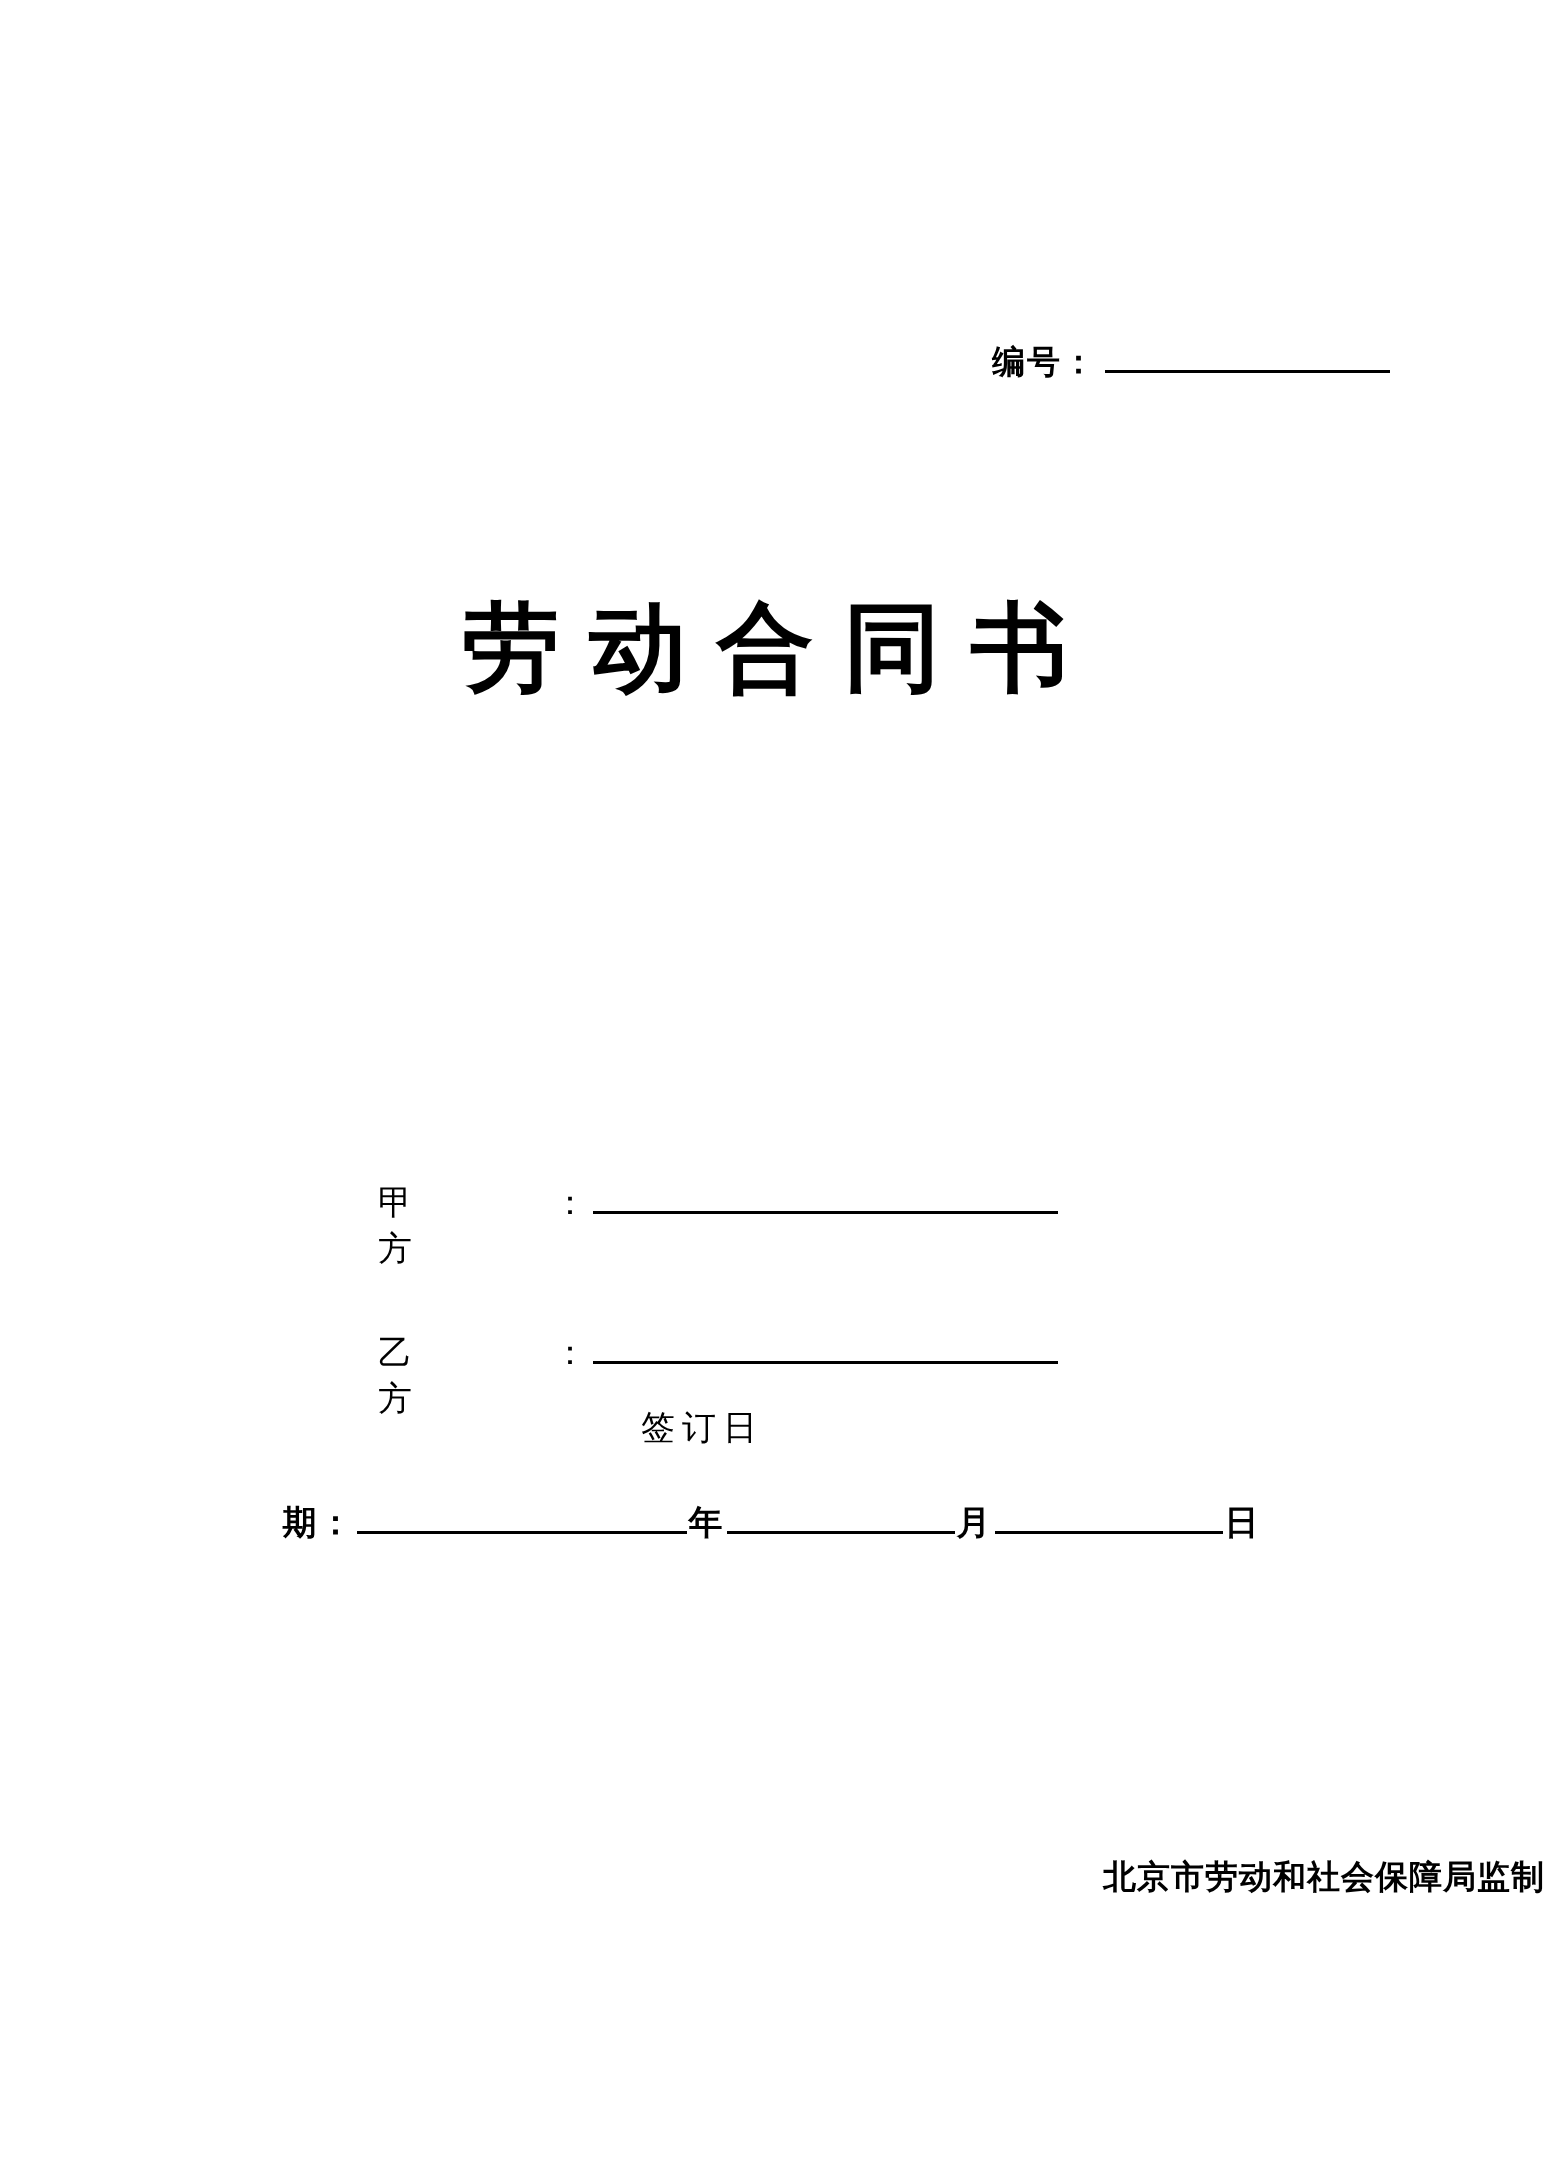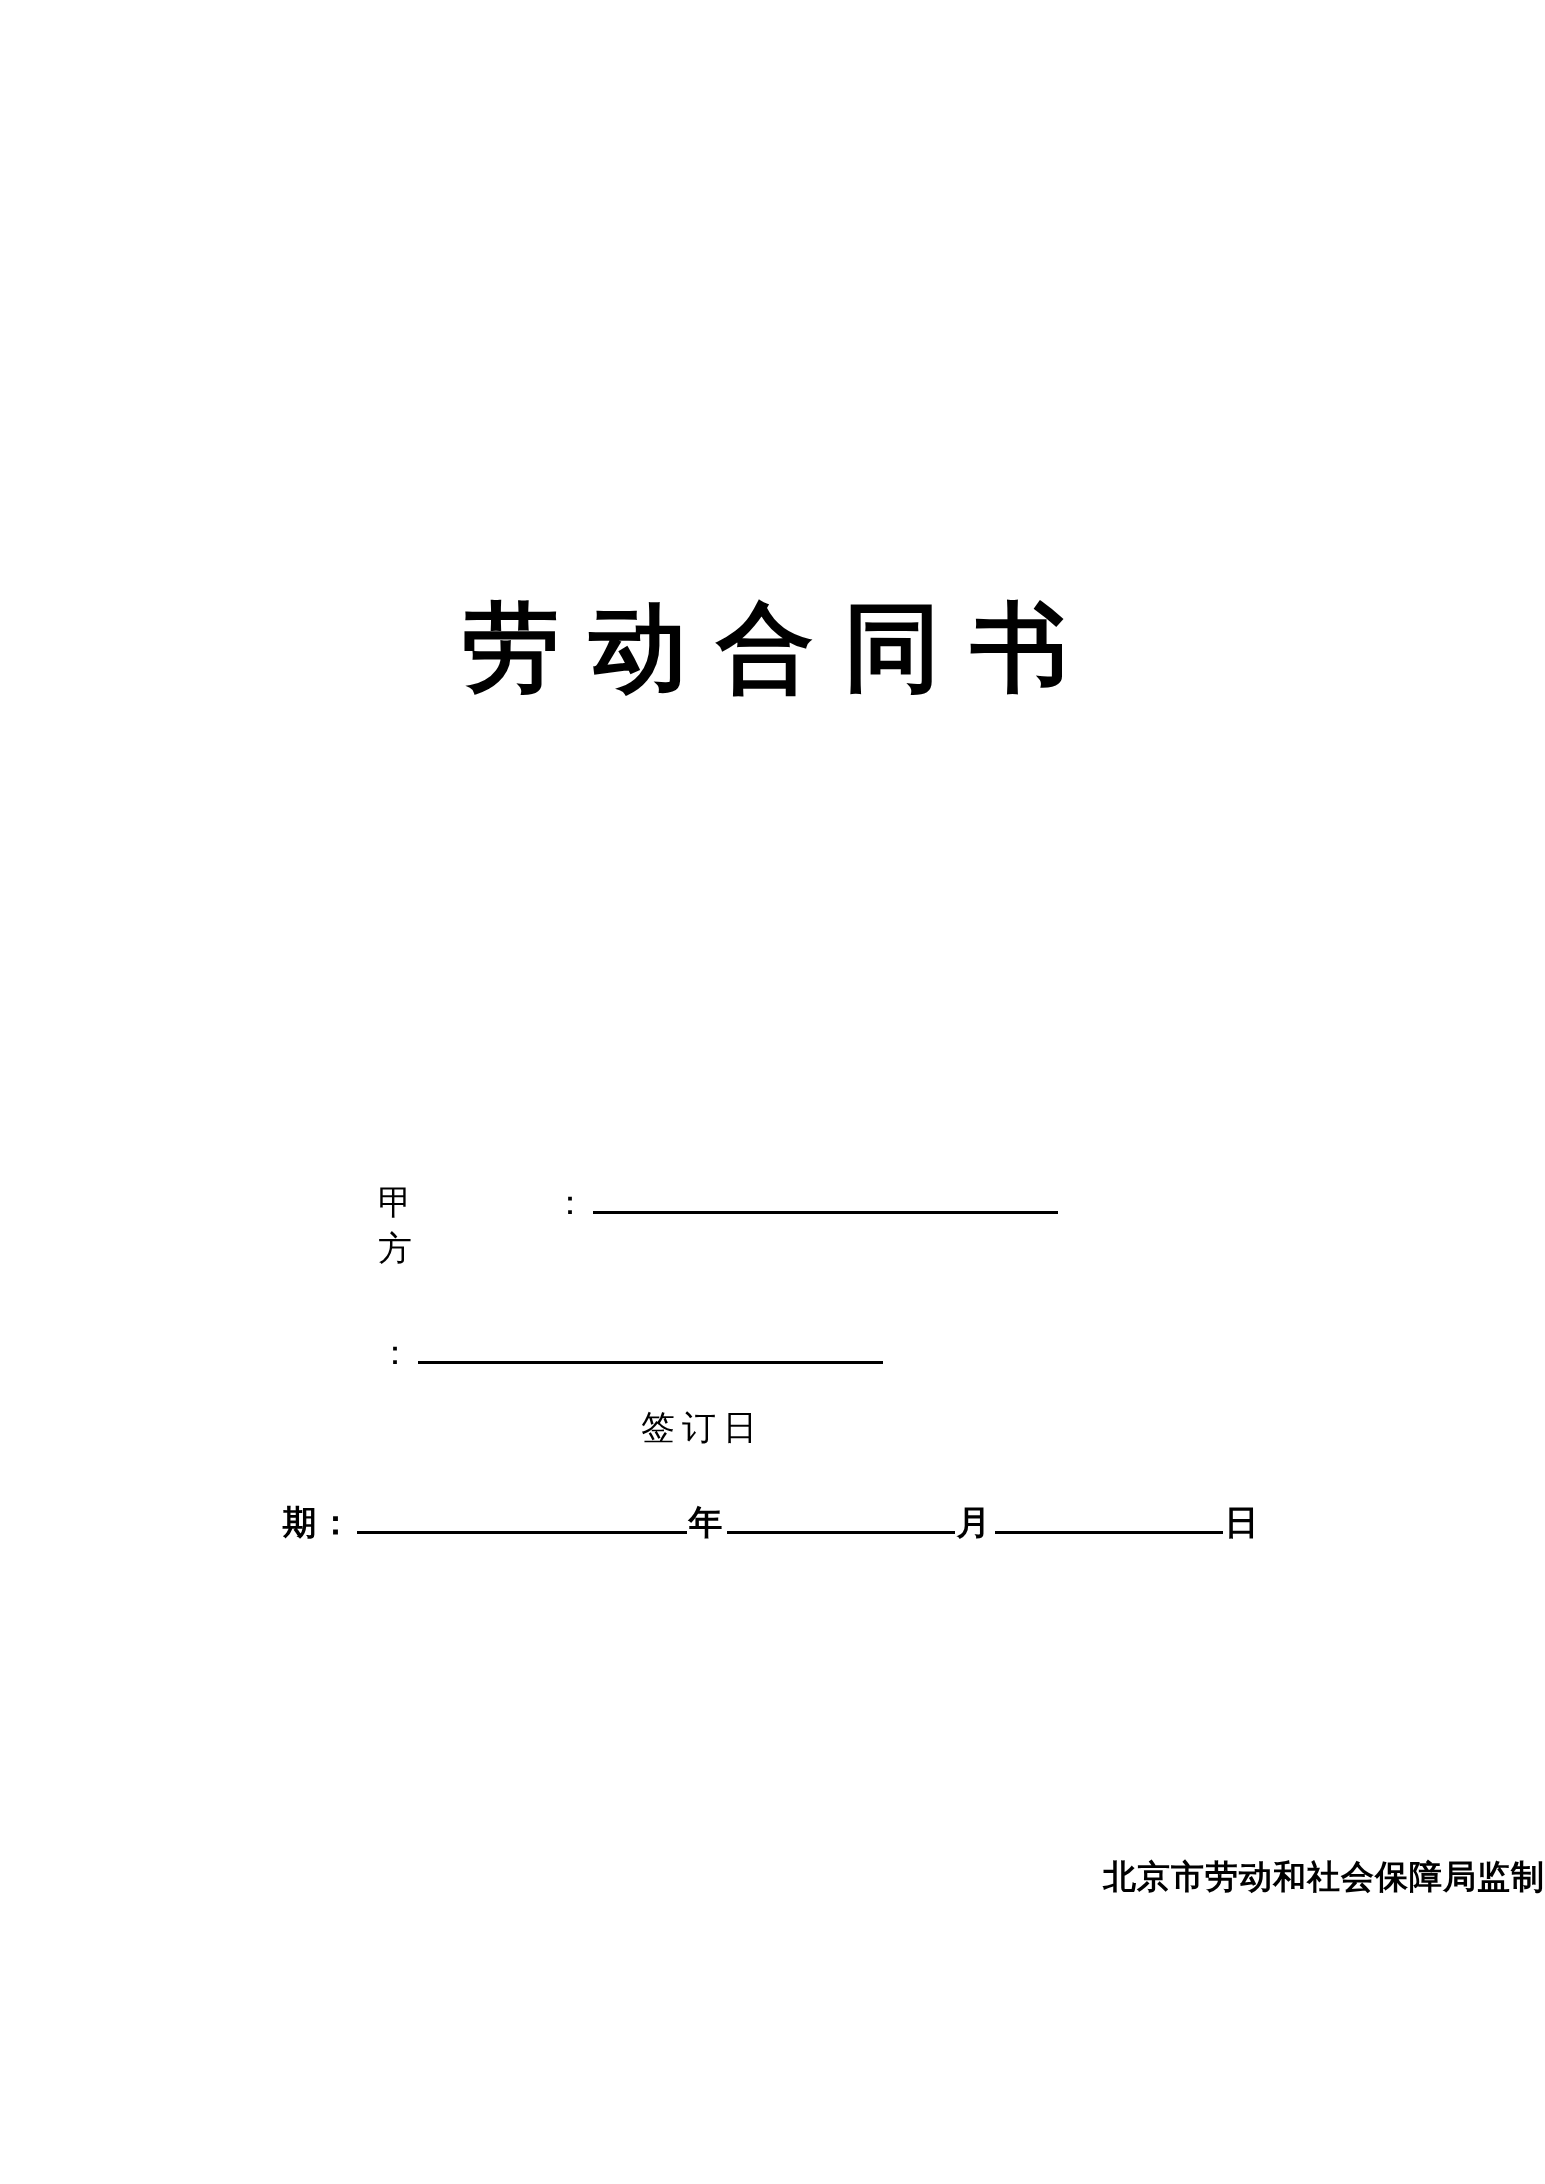--- a/index.html
+++ b/index.html
@@ -149,30 +149,35 @@
     font-weight: 700;
     letter-spacing: 1px;
     font-family: "DejaVu Serif", serif;
   }
 </style>
 </head>
 <body>
 
 <div class="page">
 
+  <div class="number-row">
+    <span class="number-label">编号：</span>
+    <span class="number-blank"></span>
+  </div>
 
   <div class="doc-title">劳动合同书</div>
 
   <div class="parties">
     <div class="party-row">
       <span class="party-name">甲方</span>
       <span class="party-colon">：</span>
       <span class="party-blank"></span>
     </div>
     <div class="party-row">
+      <span class="party-name">乙方</span>
       <span class="party-colon">：</span>
       <span class="party-blank"></span>
     </div>
   </div>
 
   <div class="sign-label">签订日</div>
 
   <div class="date-row">
     <span class="lead">期：</span>
     <span class="blank-year"></span>

